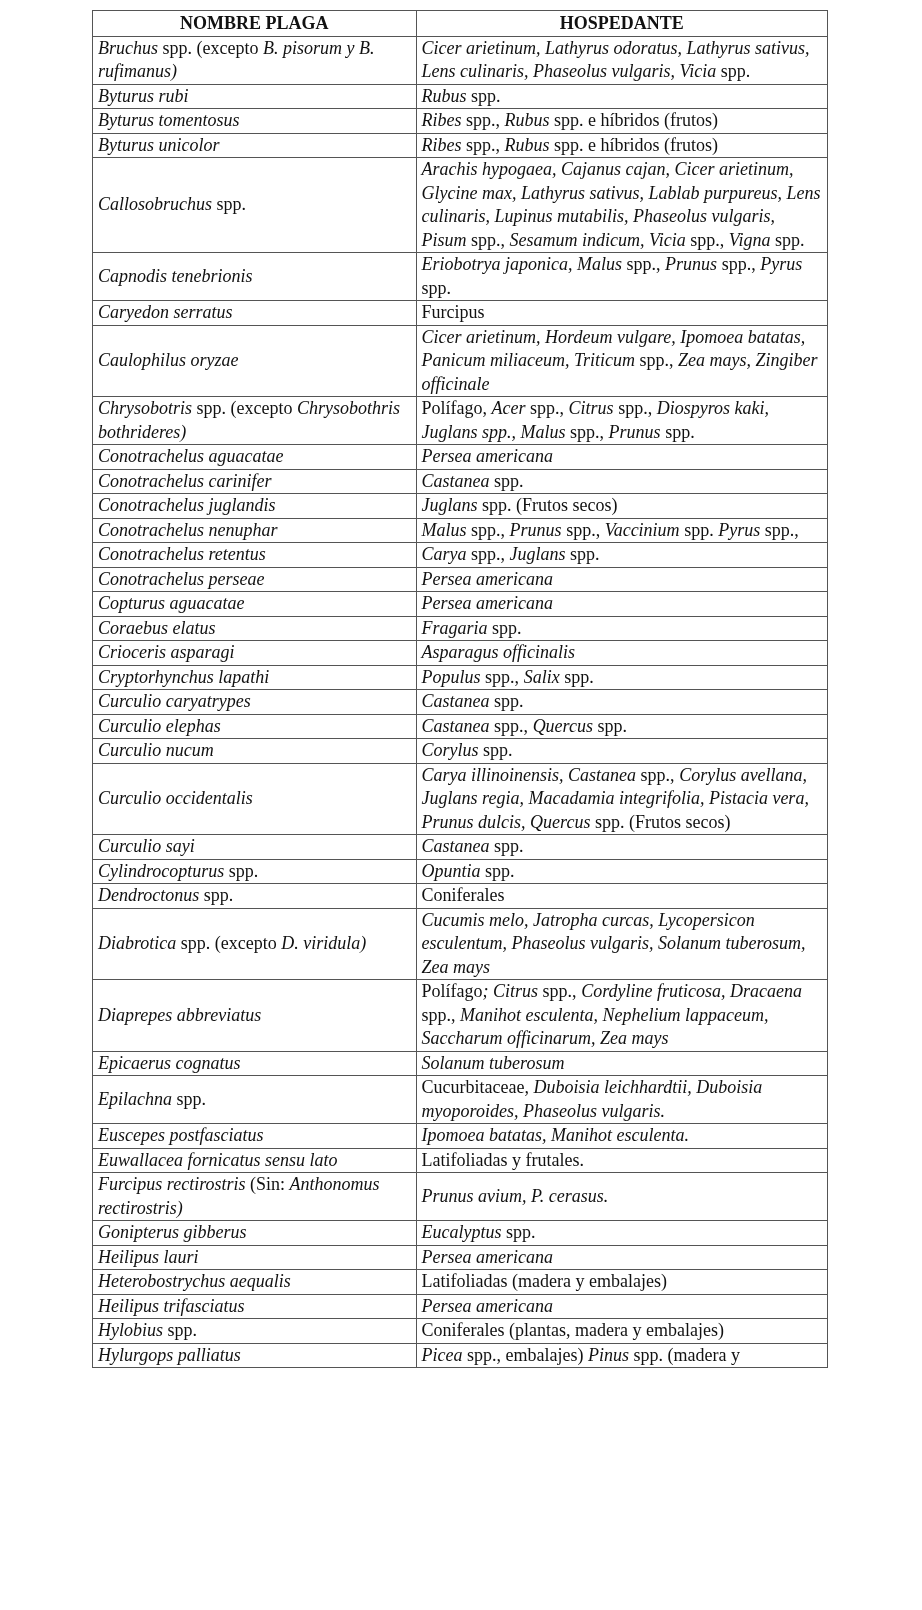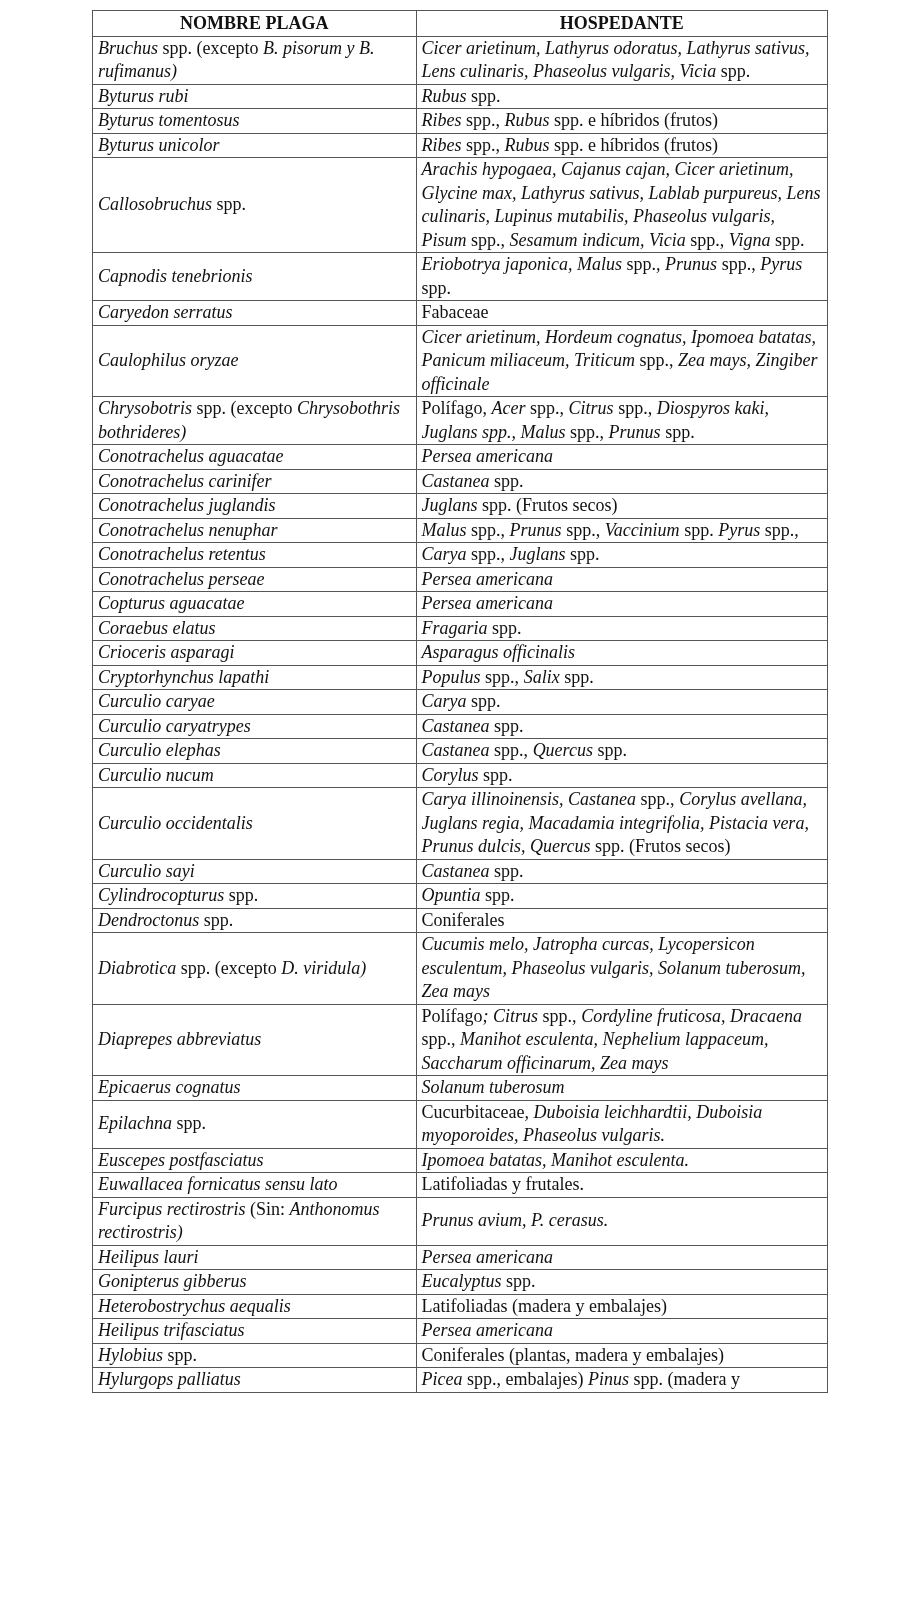--- a/index.html
+++ b/index.html
@@ -62,25 +62,25 @@
       <tr>
         <td class="just"><i>Callosobruchus</i> spp.</td>
         <td class="just"><i>Arachis hypogaea, Cajanus cajan, Cicer arietinum, Glycine max, Lathyrus sativus, Lablab purpureus, Lens culinaris, Lupinus mutabilis, Phaseolus vulgaris, Pisum</i> spp., <i>Sesamum indicum, Vicia</i> spp., <i>Vigna</i> spp.</td>
       </tr>
       <tr>
         <td class="just"><i>Capnodis tenebrionis</i></td>
         <td class="just"><i>Eriobotrya japonica, Malus</i> spp., <i>Prunus</i> spp., <i>Pyrus</i> spp.</td>
       </tr>
       <tr>
         <td class="just"><i>Caryedon serratus</i></td>
-        <td class="just">Fabaceae</td>
+        <td class="just">Furcipus</td>
       </tr>
       <tr>
         <td class="just"><i>Caulophilus oryzae</i></td>
-        <td class="just"><i>Cicer arietinum, Hordeum cognatus, Ipomoea batatas, Panicum miliaceum, Triticum</i> spp., <i>Zea mays, Zingiber officinale</i></td>
+        <td class="just"><i>Cicer arietinum, Hordeum vulgare, Ipomoea batatas, Panicum miliaceum, Triticum</i> spp., <i>Zea mays, Zingiber officinale</i></td>
       </tr>
       <tr>
         <td class="just"><i>Chrysobotris</i> spp. (excepto <i>Chrysobothris bothrideres)</i></td>
         <td class="just">Polífago, <i>Acer</i> spp., <i>Citrus</i> spp., <i>Diospyros kaki, Juglans spp., Malus</i> spp., <i>Prunus</i> spp.</td>
       </tr>
       <tr>
         <td class="just"><i>Conotrachelus aguacatae</i></td>
         <td class="just"><i>Persea americana</i></td>
       </tr>
       <tr>
@@ -113,24 +113,20 @@
       </tr>
       <tr>
         <td class="just"><i>Crioceris asparagi</i></td>
         <td class="just"><i>Asparagus officinalis</i></td>
       </tr>
       <tr>
         <td class="just"><i>Cryptorhynchus lapathi</i></td>
         <td class="just"><i>Populus</i> spp., <i>Salix</i> spp.</td>
       </tr>
       <tr>
-        <td class="just"><i>Curculio caryae</i></td>
-        <td class="just"><i>Carya</i> spp.</td>
-      </tr>
-      <tr>
         <td class="just"><i>Curculio caryatrypes</i></td>
         <td class="just"><i>Castanea</i> spp.</td>
       </tr>
       <tr>
         <td class="just"><i>Curculio elephas</i></td>
         <td class="just"><i>Castanea</i> spp., <i>Quercus</i> spp.</td>
       </tr>
       <tr>
         <td class="just"><i>Curculio nucum</i></td>
         <td class="just"><i>Corylus</i> spp.</td>
@@ -173,26 +169,26 @@
       </tr>
       <tr>
         <td class="just"><i>Euwallacea fornicatus sensu lato</i></td>
         <td class="just">Latifoliadas y frutales.</td>
       </tr>
       <tr>
         <td class="just"><i>Furcipus rectirostris</i> (Sin: <i>Anthonomus rectirostris)</i></td>
         <td class="just"><i>Prunus avium, P. cerasus.</i></td>
       </tr>
       <tr>
-        <td class="just"><i>Heilipus lauri</i></td>
-        <td class="just"><i>Persea americana</i></td>
-      </tr>
-      <tr>
         <td class="just"><i>Gonipterus gibberus</i></td>
         <td class="just"><i>Eucalyptus</i> spp.</td>
+      </tr>
+      <tr>
+        <td class="just"><i>Heilipus lauri</i></td>
+        <td class="just"><i>Persea americana</i></td>
       </tr>
       <tr>
         <td class="just"><i>Heterobostrychus aequalis</i></td>
         <td class="just">Latifoliadas (madera y embalajes)</td>
       </tr>
       <tr>
         <td class="just"><i>Heilipus trifasciatus</i></td>
         <td class="just"><i>Persea americana</i></td>
       </tr>
       <tr>

